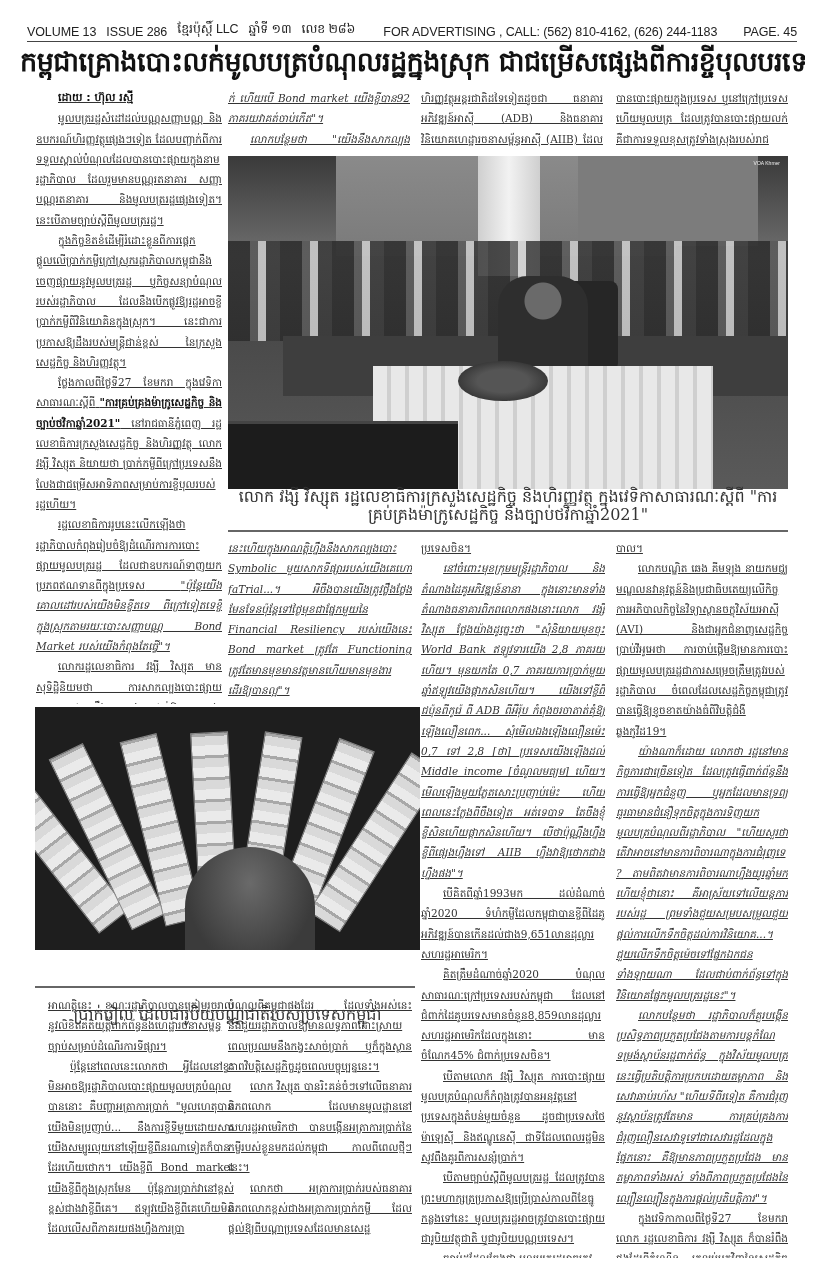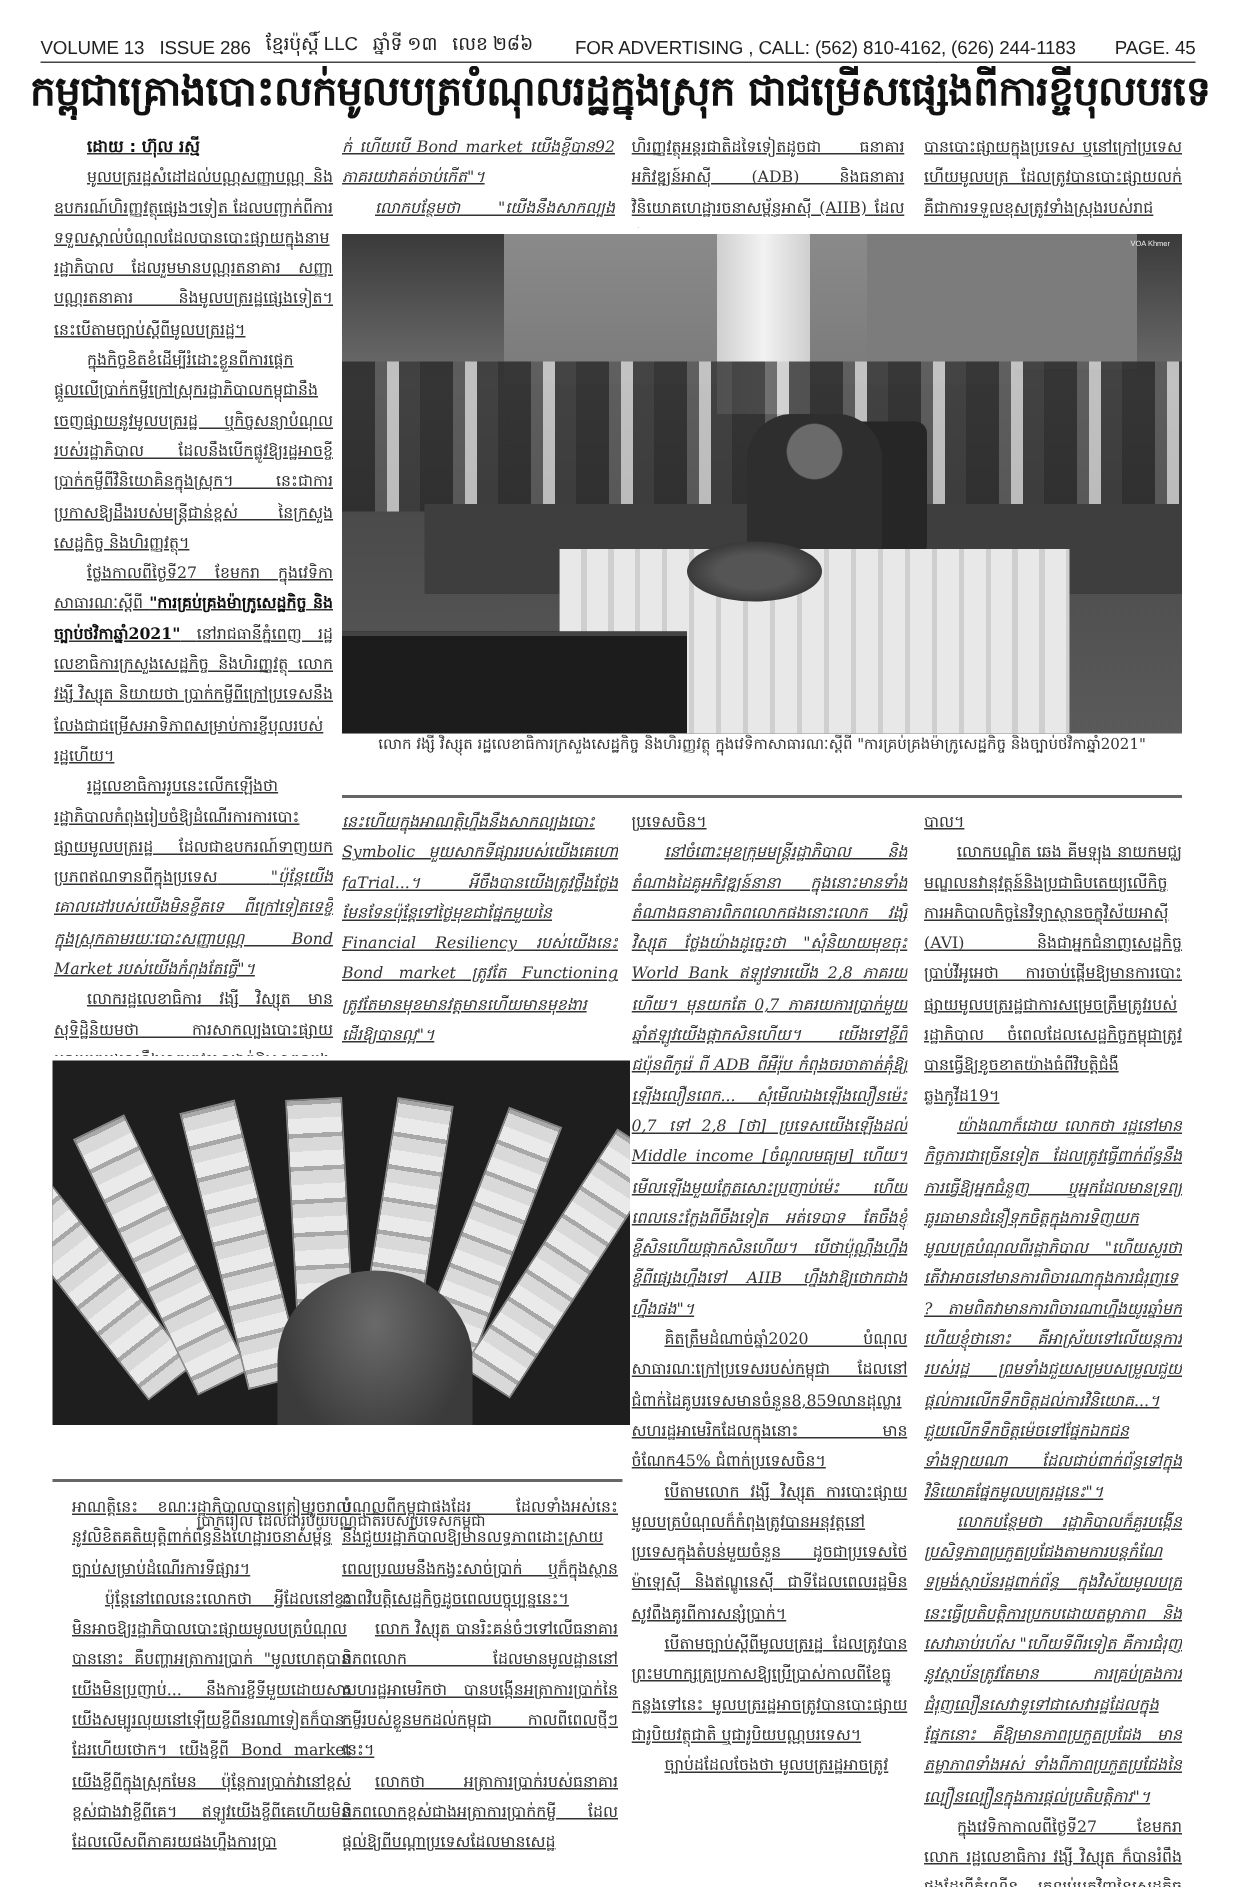--- a/index.html
+++ b/index.html
@@ -24,21 +24,21 @@
   }
 
   .col { position: absolute; font-size: 10.5px; line-height: 20.3px; text-align: justify; color: #333; overflow: hidden; text-decoration: underline; }
   .col p { text-indent: 22px; }
   .col p.noindent { text-indent: 0; }
   .col em { font-style: italic; }
   .col strong { font-weight: bold; color: #111; }
   .byline { font-family: "DejaVu Sans", sans-serif; font-weight: bold; font-size: 11px; text-indent: 14px; color: #111; }
 
   .photo { position: absolute; overflow: hidden; background: #888; }
-  .caption { position: absolute; font-size: 10px; line-height: 18px; text-align: center; color: #333; }
+  .caption { position: absolute; font-size: 16px; line-height: 18px; text-align: center; color: #333; }
   .rule { position: absolute; height: 2px; background: #666; }
 
   
   .conf { left: 228px; top: 156px; width: 560px; height: 333px; background: linear-gradient(#3a3a3a 0%, #6e6e6e 30%, #4a4a4a 55%, #5a5a5a 100%); }
   .conf .wall { position: absolute; left: 108px; top: 0; width: 340px; height: 100px; background: linear-gradient(#8a8a8a, #7a7a7a); }
   .conf .wall2 { position: absolute; left: 350px; top: 0; width: 180px; height: 90px; background: #7c7c7c; }
   .conf .pillar { position: absolute; left: 250px; top: 0; width: 62px; height: 120px; background: linear-gradient(90deg,#cfcfcf,#f2f2f2,#cfcfcf); }
   .conf .crowd { position: absolute; left: 0; top: 85px; width: 560px; height: 100px;
      background: repeating-linear-gradient(90deg, #2b2b2b 0 22px, #5a5a5a 22px 30px, #cfcfcf 30px 38px, #3a3a3a 38px 52px); opacity: .85; }
   .conf .table { position: absolute; left: 55px; top: 180px; width: 505px; height: 60px; background: #3e3e3e; }
@@ -116,20 +116,21 @@
 <div class="rule" style="left:228px; top:530px; width:560px;"></div>
 
 <div class="col" style="left:228px; top:538px; width:184px; height:160px;">
   <p class="noindent"><em>នេះហើយក្នុងអាណត្តិហ្នឹងនឹងសាកល្បងបោះ Symbolic មួយសាកទីផ្សាររបស់យើងគេហៅ faTrial...។ អីចឹងបានយើងត្រូវថ្លឹងថ្លែងមែនទែនប៉ុន្តែទៅថ្ងៃមុខជាផ្នែកមួយនៃ Financial Resiliency របស់យើងនេះ Bond market ត្រូវតែ Functioning ត្រូវតែមានមុខមានវត្តមានហើយមានមុខងារដើរឱ្យបានល្អ"។</em></p>
 
 </div>
 
 <div class="col" style="left:421px; top:538px; width:184px; height:720px;">
   <p class="noindent">ប្រទេសចិន។</p>
   <p><em>នៅចំពោះមុខក្រុមមន្ត្រីរដ្ឋាភិបាល និងតំណាងដៃគូអភិវឌ្ឍន៍នានា ក្នុងនោះមានទាំងតំណាងធនាគារពិភពលោកផងនោះលោក វង្សី វិស្សុត ថ្លែងយ៉ាងដូច្នេះថា "សុំនិយាយមុខចុះ World Bank ឥឡូវទារយើង 2,8 ភាគរយហើយ។ មុនយកតែ 0,7 ភាគរយការប្រាក់មួយឆ្នាំឥឡូវយើងផ្តាកសិនហើយ។ យើងទៅខ្ចីពីជប៉ុនពីកូរ៉េ ពី ADB ពីអឺរ៉ុប កំពុងចរចាតាត់គុំឱ្យឡើងលឿនពេក... សុំមើលឯងឡើងលឿនម៉េះ 0,7 ទៅ 2,8 [ថា] ប្រទេសយើងឡើងដល់ Middle income [ចំណូលមធ្យម] ហើយ។ មើលឡើងមួយភ្លែតសោះប្រញាប់ម៉េះ ហើយពេលនេះក្លែងពីចឹងទៀត អត់ទេបាទ តែចឹងខ្ញុំខ្ចីសិនហើយផ្តាកសិនហើយ។ បើថាប៉ុណ្ណឹងហ្នឹងខ្ចីពីផ្សេងហ្នឹងទៅ AIIB ហ្នឹងវាឱ្យថោកជាងហ្នឹងផង"។</em></p>
+  <p>បើគិតពីឆ្នាំ1993មក ដល់ដំណាច់ឆ្នាំ2020 ទំហំកម្ចីដែលកម្ពុជាបានខ្ចីពីដៃគូអភិវឌ្ឍន៍បានកើនដល់ជាង9,651លានដុល្លារសហរដ្ឋអាមេរិក។</p>
   <p>គិតត្រឹមដំណាច់ឆ្នាំ2020 បំណុលសាធារណៈក្រៅប្រទេសរបស់កម្ពុជា ដែលនៅជំពាក់ដៃគូបរទេសមានចំនួន8,859លានដុល្លារ សហរដ្ឋអាមេរិកដែលក្នុងនោះ មានចំណែក45% ជំពាក់ប្រទេសចិន។</p>
   <p>បើតាមលោក វង្សី វិស្សុត ការបោះផ្សាយមូលបត្របំណុលក៏កំពុងត្រូវបានអនុវត្តនៅប្រទេសក្នុងតំបន់មួយចំនួន ដូចជាប្រទេសថៃ ម៉ាឡេស៊ី និងឥណ្ឌូនេស៊ី ជាទីដែលពេលរដ្ឋមិនសូវពឹងគូរពីការសន្សំប្រាក់។</p>
   <p>បើតាមច្បាប់ស្តីពីមូលបត្ររដ្ឋ ដែលត្រូវបានព្រះមហាក្សត្រប្រកាសឱ្យប្រើប្រាស់កាលពីខែធ្នូកន្លងទៅនេះ មូលបត្ររដ្ឋអាចត្រូវបានបោះផ្សាយជារូបិយវត្ថុជាតិ ឬជារូបិយបណ្ណបរទេស។</p>
   <p>ច្បាប់ដដែលចែងថា មូលបត្ររដ្ឋអាចត្រូវ</p>
 </div>
 
 <div class="col" style="left:616px; top:538px; width:172px; height:720px;">
   <p class="noindent">បាល។</p>
   <p>លោកបណ្ឌិត ឆេង គីមឡុង នាយកមជ្ឈមណ្ឌលនវានុវត្តន៍និងប្រជាធិបតេយ្យលើកិច្ចការអភិបាលកិច្ចនៃវិទ្យាស្ថានចក្ខុវិស័យអាស៊ី (AVI) និងជាអ្នកជំនាញសេដ្ឋកិច្ច ប្រាប់វីអូអេថា ការចាប់ផ្តើមឱ្យមានការបោះផ្សាយមូលបត្ររដ្ឋជាការសម្រេចត្រឹមត្រូវរបស់រដ្ឋាភិបាល ចំពេលដែលសេដ្ឋកិច្ចកម្ពុជាត្រូវបានធ្វើឱ្យខូចខាតយ៉ាងធំពីវិបត្តិជំងឺឆ្លងកូវីដ19។</p>
   <p><em>យ៉ាងណាក៏ដោយ លោកថា រដ្ឋនៅមានកិច្ចការជាច្រើនទៀត ដែលត្រូវធ្វើពាក់ព័ន្ធនឹងការធ្វើឱ្យអ្នកជំនួញ ឬអ្នកដែលមានទ្រព្យ ធូរធាមានជំនឿទុកចិត្តក្នុងការទិញយកមូលបត្របំណុលពីរដ្ឋាភិបាល "ហើយសួរថា តើវាអាចនៅមានការពិចារណាក្នុងការជំរុញទេ ? តាមពិតវាមានការពិចារណាហ្នឹងយូរឆ្នាំមកហើយខ្ញុំថានោះ គឺអាស្រ័យទៅលើយន្តការរបស់រដ្ឋ ព្រមទាំងជួយសម្របសម្រួលជួយផ្តល់ការលើកទឹកចិត្តដល់ការវិនិយោគ...។ ជួយលើកទឹកចិត្តម៉េចទៅផ្នែកឯកជនទាំងឡាយណា ដែលជាប់ពាក់ព័ន្ធទៅក្នុងវិនិយោគផ្នែកមូលបត្ររដ្ឋនេះ"។</em></p>

